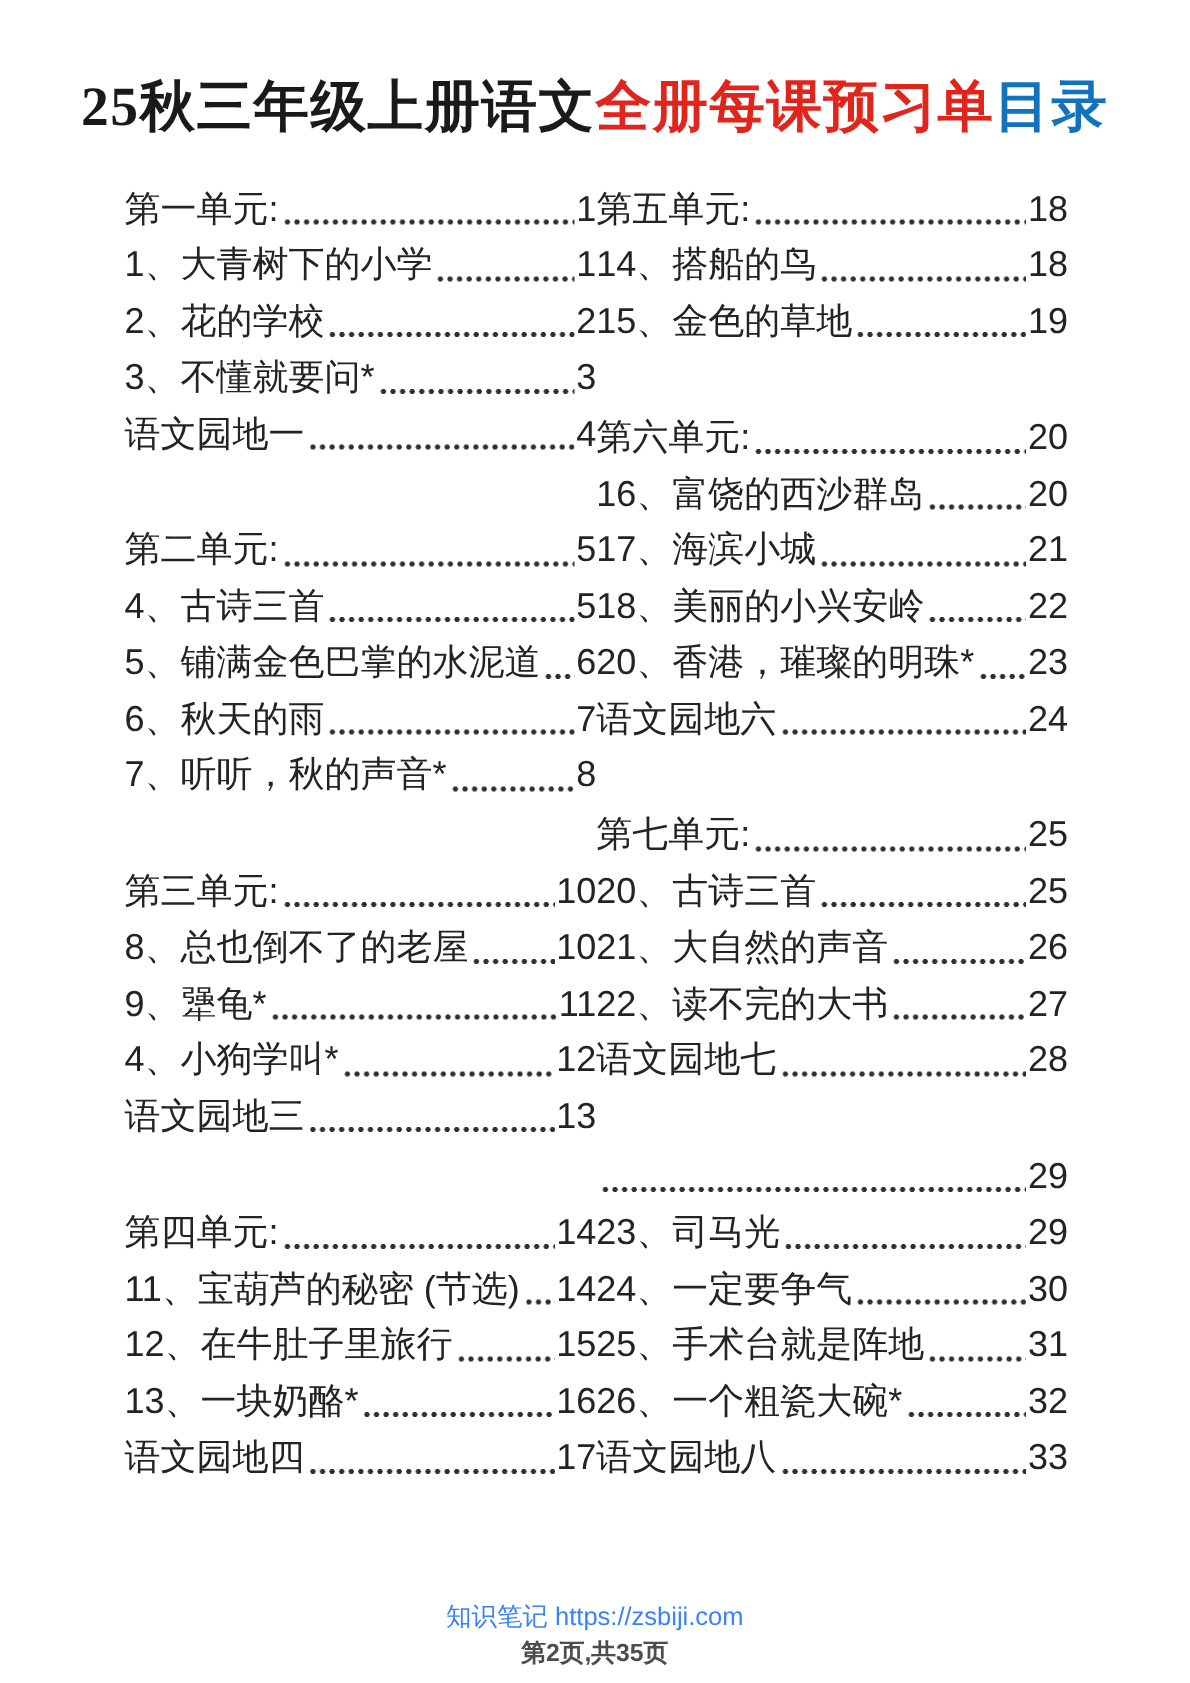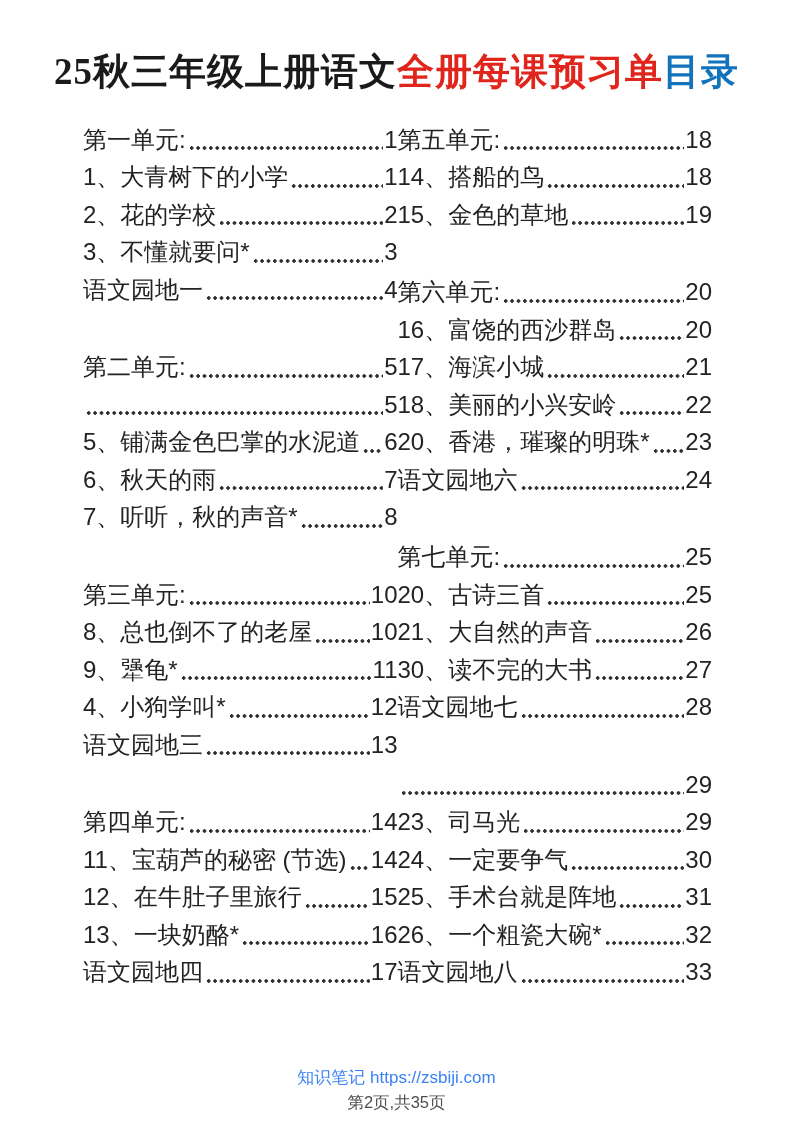--- a/index.html
+++ b/index.html
@@ -62,21 +62,21 @@
   }
   .footer-site {
     font-size: 17px;
     line-height: 26px;
     color: #3b82f6;
   }
   .footer-page {
     font-size: 16.5px;
     line-height: 23px;
     color: #4d4d4d;
-    font-weight: normal;
+    font-weight: bold;
   }
 </style>
 </head>
 <body>
 
 <div class="page">
 
   <h1 class="title">
     <span class="seg-black">25秋三年级上册语文</span><span class="seg-red">全册每课预习单</span><span class="seg-blue">目录</span>
   </h1>
@@ -110,20 +110,21 @@
             <span class="toc-num">4</span>
           </div>
         </div>
         <div class="toc-section">
           <div class="toc-row">
             <span class="toc-label">第二单元:</span>
             <span class="toc-dots"></span>
             <span class="toc-num">5</span>
           </div>
           <div class="toc-row">
+            <span class="toc-label">4、古诗三首</span>
             <span class="toc-dots"></span>
             <span class="toc-num">5</span>
           </div>
           <div class="toc-row">
             <span class="toc-label">5、铺满金色巴掌的水泥道</span>
             <span class="toc-dots"></span>
             <span class="toc-num">6</span>
           </div>
           <div class="toc-row">
             <span class="toc-label">6、秋天的雨</span>
@@ -251,21 +252,21 @@
             <span class="toc-label"> 20、古诗三首</span>
             <span class="toc-dots"></span>
             <span class="toc-num">25</span>
           </div>
           <div class="toc-row">
             <span class="toc-label"> 21、大自然的声音</span>
             <span class="toc-dots"></span>
             <span class="toc-num">26</span>
           </div>
           <div class="toc-row">
-            <span class="toc-label">30、读不完的大书</span>
+            <span class="toc-label">22、读不完的大书</span>
             <span class="toc-dots"></span>
             <span class="toc-num">27</span>
           </div>
           <div class="toc-row">
             <span class="toc-label">语文园地七</span>
             <span class="toc-dots"></span>
             <span class="toc-num">28</span>
           </div>
         </div>
         <div class="toc-section">

